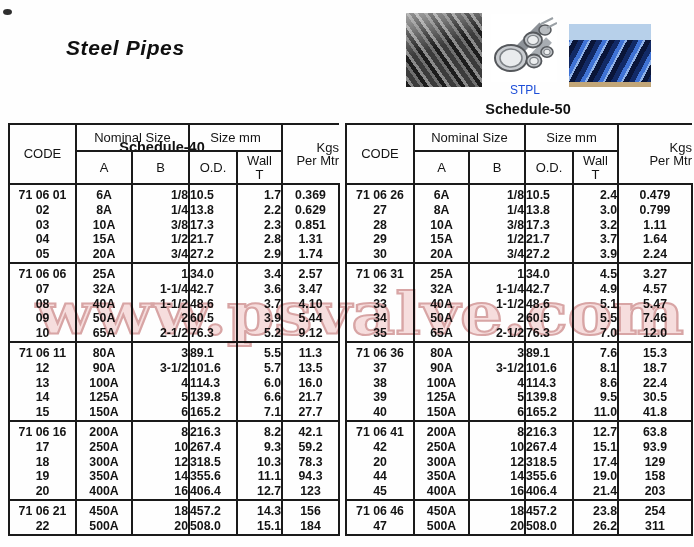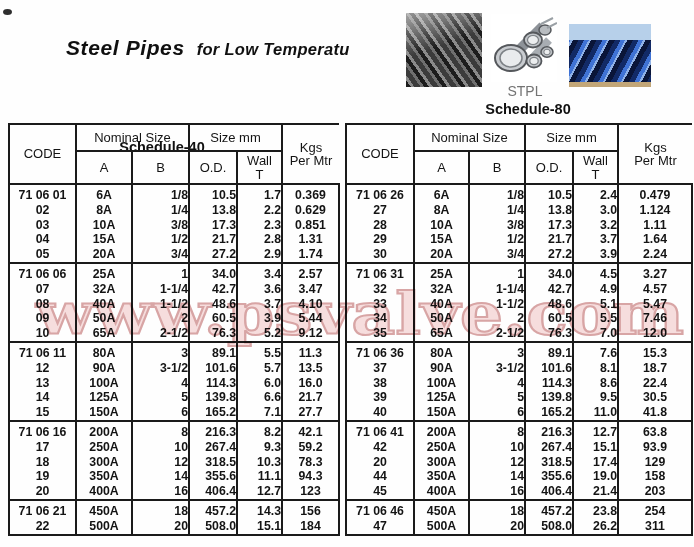--- a/index.html
+++ b/index.html
@@ -11,21 +11,21 @@
 
   
   .title-wrap { position:absolute; left:66px; top:36px; display:flex; align-items:baseline; gap:12px; white-space:nowrap;text-align:right; }
   .title-main { font-size:21px; font-weight:bold; font-style:italic; letter-spacing:.6px; color:#101010; }
   .title-sub  { font-size:16.5px; font-weight:bold; font-style:italic; letter-spacing:.3px; color:#101010; }
 
   .sched-label { position:absolute; width:130px; text-align:center; font-size:14.5px; font-weight:bold; color:#101010; }
   #sched40-label { left:97px;  top:103px;margin-top:36px; }
   #sched80-label { left:463px; top:101px; }
 
-  .stpl { position:absolute; left:499px; top:83px; width:52px; text-align:center; font-size:14px; color:#737373; }
+  .stpl { position:absolute; left:499px; top:83px; width:52px; text-align:center; font-size:12px; color:#1d4ed8; }
 
   .speck { position:absolute; left:3px; top:9px; width:9px; height:6px; background:#2e2e2e; border-radius:50%; }
 
   
   .photo { position:absolute; }
   #photo1 { left:406px; top:13px; width:76px; height:74px;
     background-image:
       linear-gradient(160deg, rgba(255,255,255,.55), rgba(255,255,255,0) 45%),
       repeating-linear-gradient(55deg, #1c1c1c 0 4px, #8a8a8a 4px 7px, #3b3b3b 7px 12px, #6f6f6f 12px 15px);
   }
@@ -41,47 +41,46 @@
   .watermark { position:absolute; left:28px; top:271px; width:664px; height:86px;
     pointer-events:none; mix-blend-mode:multiply; z-index:5; }
 
   
   .tbl { position:absolute; top:123px; border-collapse:collapse; table-layout:fixed;
     border-left:2px solid #1a1a1a; border-top:2px solid #1a1a1a; border-bottom:2px solid #1a1a1a; }
   #t40 { left:8px;   width:330px; }
   #t80 { left:345px; width:346px; }
 
   .tbl th, .tbl td { border-right:2px solid #1a1a1a; padding:0; }
-  .tbl .no-r { border-right:none; }
+  .tbl .no-r { border-right:none;text-align:right; }
 
   .tbl thead th { border-bottom:2px solid #1a1a1a; font-weight:normal; font-size:13px;
     text-align:center; line-height:13.5px; vertical-align:middle; }
   .tbl thead tr.h1 > th { height:25px; }
   .tbl thead tr.h2 > th { height:31px; }
 
   .tbl td { font-size:12.3px; line-height:14.8px; font-weight:bold; white-space:nowrap; }
   .c0 { text-align:center; padding-right:9px; }
   .c1 { text-align:center; padding-right:17px; }
   .c2 { text-align:right; padding-right:21px; }
-  .c3 { text-align:right; padding-right:13px; }
+  .c3 { text-align:left; padding-right:13px; }
   .c4 { text-align:right; padding-right:12px; }
   .c5 { text-align:center;  padding-left:11px; border-right:none; }
 
   .tbl tbody tr:first-child td { padding-top:3px; }
   .tbl tbody tr:last-child  td { padding-bottom:0; }
   .tbl tbody:not(:first-of-type) tr:first-child td { border-top:2px solid #1a1a1a; }
 </style>
 </head>
 <body>
 
 <div class="speck"></div>
 
 <div class="title-wrap">
   <span class="title-main">Steel Pipes</span>
-  <span class="title-sub">for Low Temperatu</span>
 </div>
 
 <div class="photo" id="photo1"></div>
 <div class="photo" id="photo2">
   <svg width="66" height="68" viewBox="0 0 66 68">
     <rect x="0" y="0" width="66" height="68" fill="#ffffff"></rect>
     <path d="M20 44 L52 12" stroke="#8d9298" stroke-width="10" fill="none"></path>
     <path d="M36 50 L58 26" stroke="#a8adb2" stroke-width="8" fill="none"></path>
     <ellipse cx="20" cy="44" rx="16" ry="13" fill="#c9ccd0" stroke="#55585c" stroke-width="2"></ellipse>
     <ellipse cx="20" cy="44" rx="11" ry="9" fill="#e9ebed" stroke="#7c8085" stroke-width="1.5"></ellipse>
@@ -93,21 +92,21 @@
     <ellipse cx="56" cy="38" rx="6" ry="5.2" fill="#bcc0c4" stroke="#55585c" stroke-width="1.5"></ellipse>
     <ellipse cx="56" cy="38" rx="3.2" ry="2.8" fill="#eceeef" stroke="#7c8085" stroke-width="1"></ellipse>
     <path d="M50 10 L62 4 M56 14 L66 9" stroke="#9aa0a5" stroke-width="2" fill="none"></path>
   </svg>
 </div>
 <div class="photo" id="photo3"></div>
 
 <div class="stpl">STPL</div>
 
 <div class="sched-label" id="sched40-label">Schedule-40</div>
-<div class="sched-label" id="sched80-label">Schedule-80</div>
+<div class="sched-label" id="sched80-label">Schedule-50</div>
 
 <div>
     <table class="tbl" id="t40">
       <colgroup>
         <col style="width: 67px;">
         <col style="width: 56px;">
         <col style="width: 57px;">
         <col style="width: 48px;">
         <col style="width: 45px;">
         <col style="width: 57px;">
@@ -358,21 +357,21 @@
           <td class="c3">10.5</td>
           <td class="c4">2.4</td>
           <td class="c5">0.479</td>
         </tr>
         <tr>
           <td class="c0">27</td>
           <td class="c1">8A</td>
           <td class="c2">1/4</td>
           <td class="c3">13.8</td>
           <td class="c4">3.0</td>
-          <td class="c5">1.124</td>
+          <td class="c5">0.799</td>
         </tr>
         <tr>
           <td class="c0">28</td>
           <td class="c1">10A</td>
           <td class="c2">3/8</td>
           <td class="c3">17.3</td>
           <td class="c4">3.2</td>
           <td class="c5">1.11</td>
         </tr>
         <tr>

